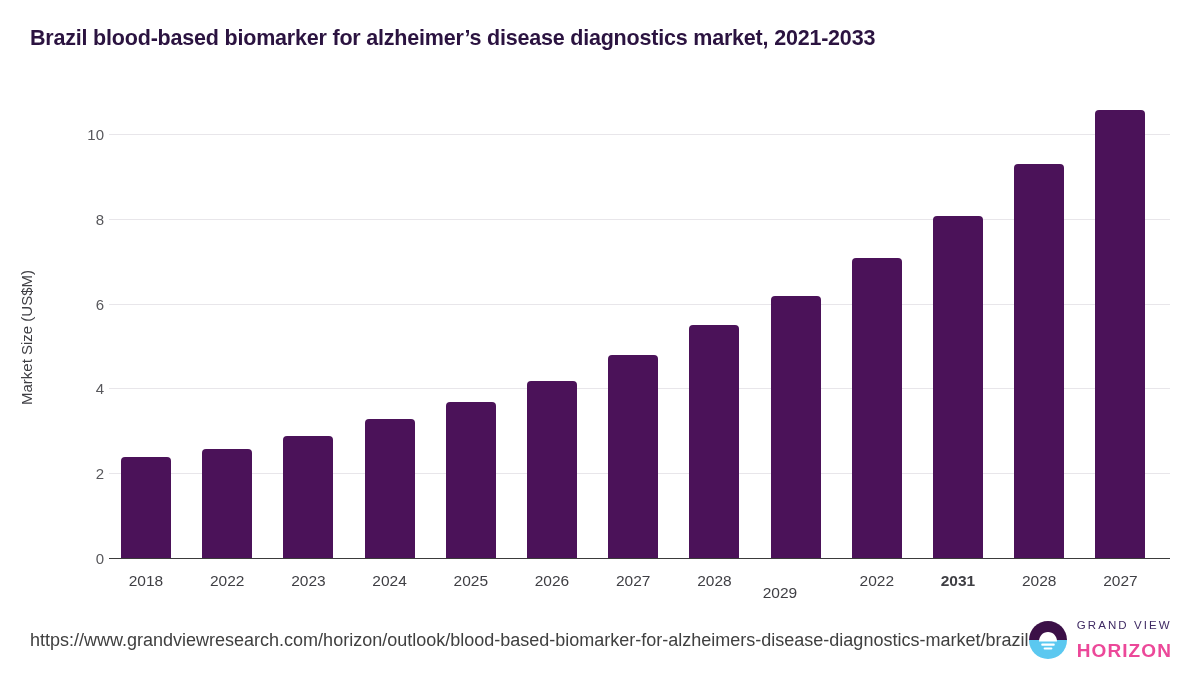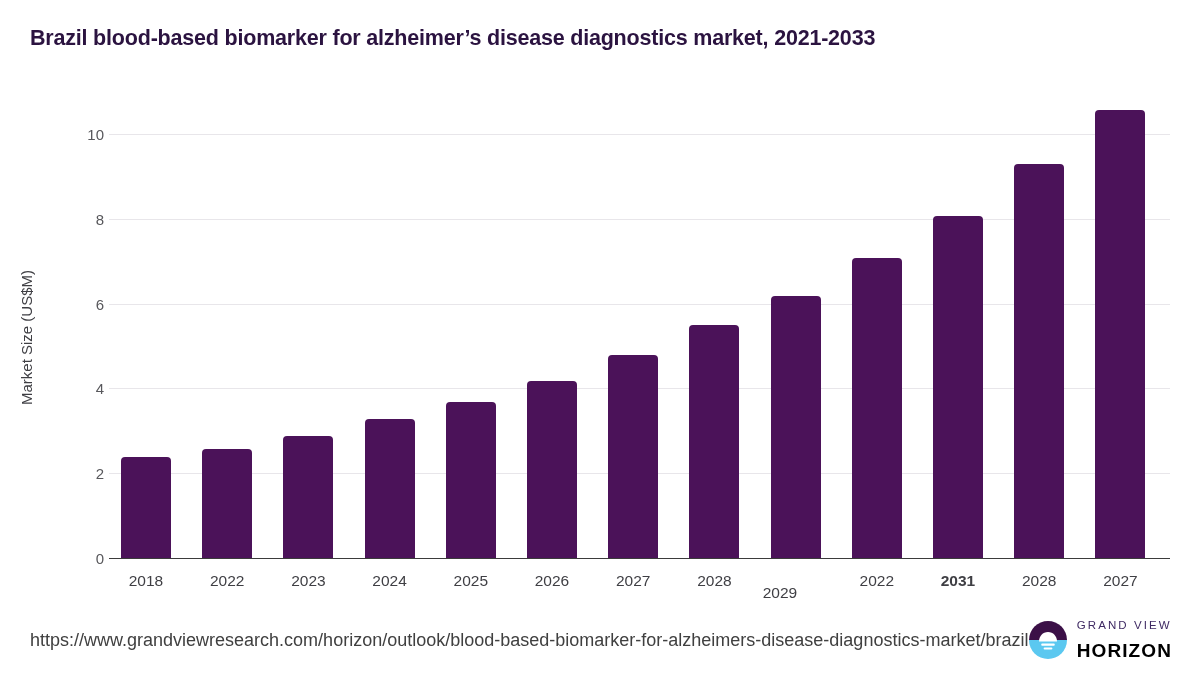--- a/index.html
+++ b/index.html
@@ -149,21 +149,21 @@
   #logo-line-1 {
     font-size: 11.5px;
     letter-spacing: 2.1px;
     color: #3f2a63;
     font-weight: normal;
   }
 
   #logo-line-2 {
     font-size: 19px;
     letter-spacing: 1.1px;
-    color: #000000;
+    color: #ec4899;
     font-weight: bold;
     margin-top: 9px;
   }
 </style>
 </head>
 <body>
 
 <div id="page">
 
   <div id="chart-title">Brazil blood-based biomarker for alzheimer’s disease diagnostics market, 2021-2033</div>

